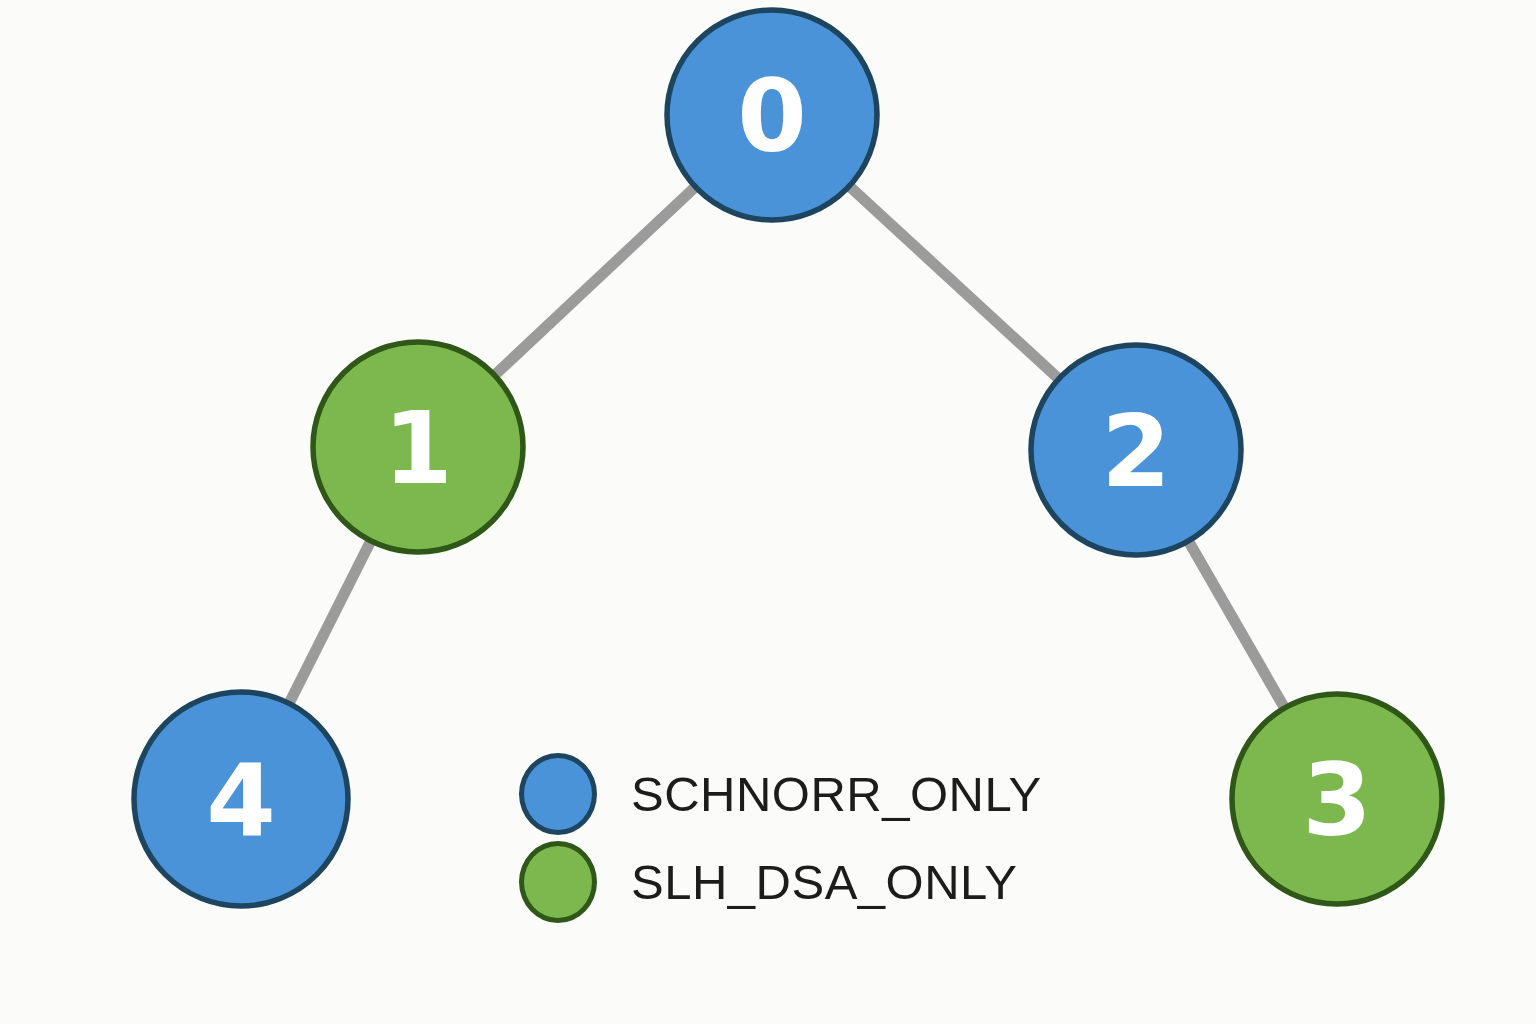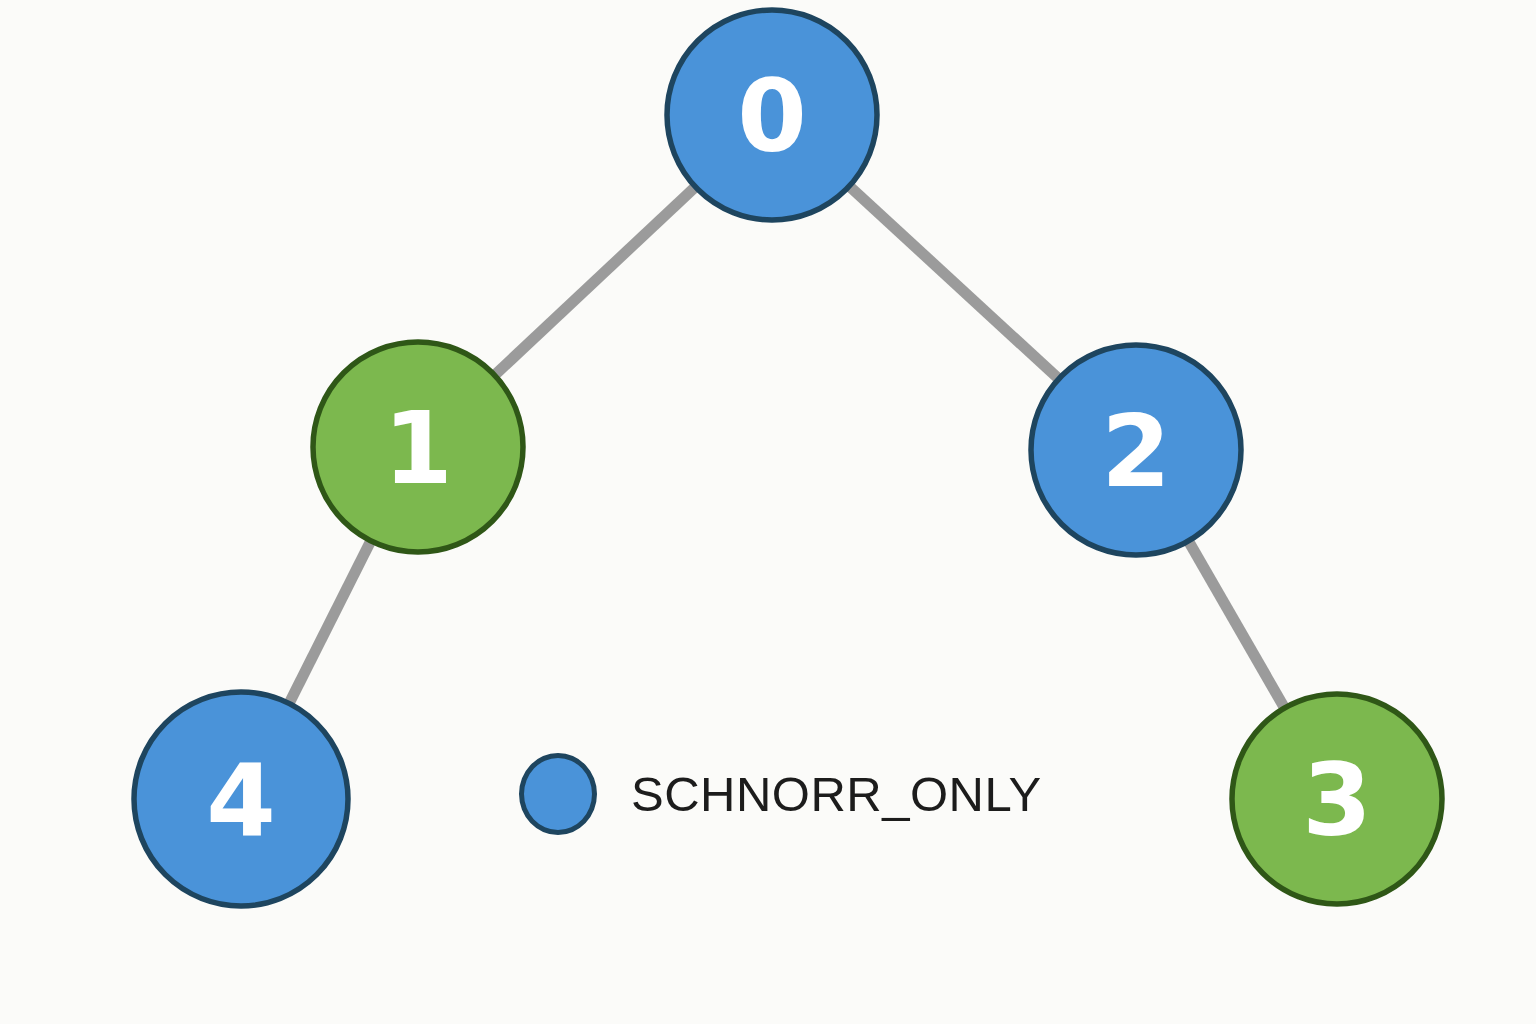--- a/index.html
+++ b/index.html
@@ -93,15 +93,19 @@
           <text x="241" y="799" dy="0.36em" text-anchor="middle" class="node-label">4</text>
         </g>
       </g>
   </svg>
 
   <div class="legend">
     <div class="legend-item">
       <span class="swatch" style="background: rgb(74, 147, 217); border-color: rgb(30, 69, 95);"></span>
       <span class="legend-label">SCHNORR_ONLY</span>
     </div>
+    <div class="legend-item">
+      <span class="swatch" style="background: rgb(124, 184, 78); border-color: rgb(47, 87, 23);"></span>
+      <span class="legend-label">SLH_DSA_ONLY</span>
+    </div>
   </div>
 
 </div>
 
 </body></html>

